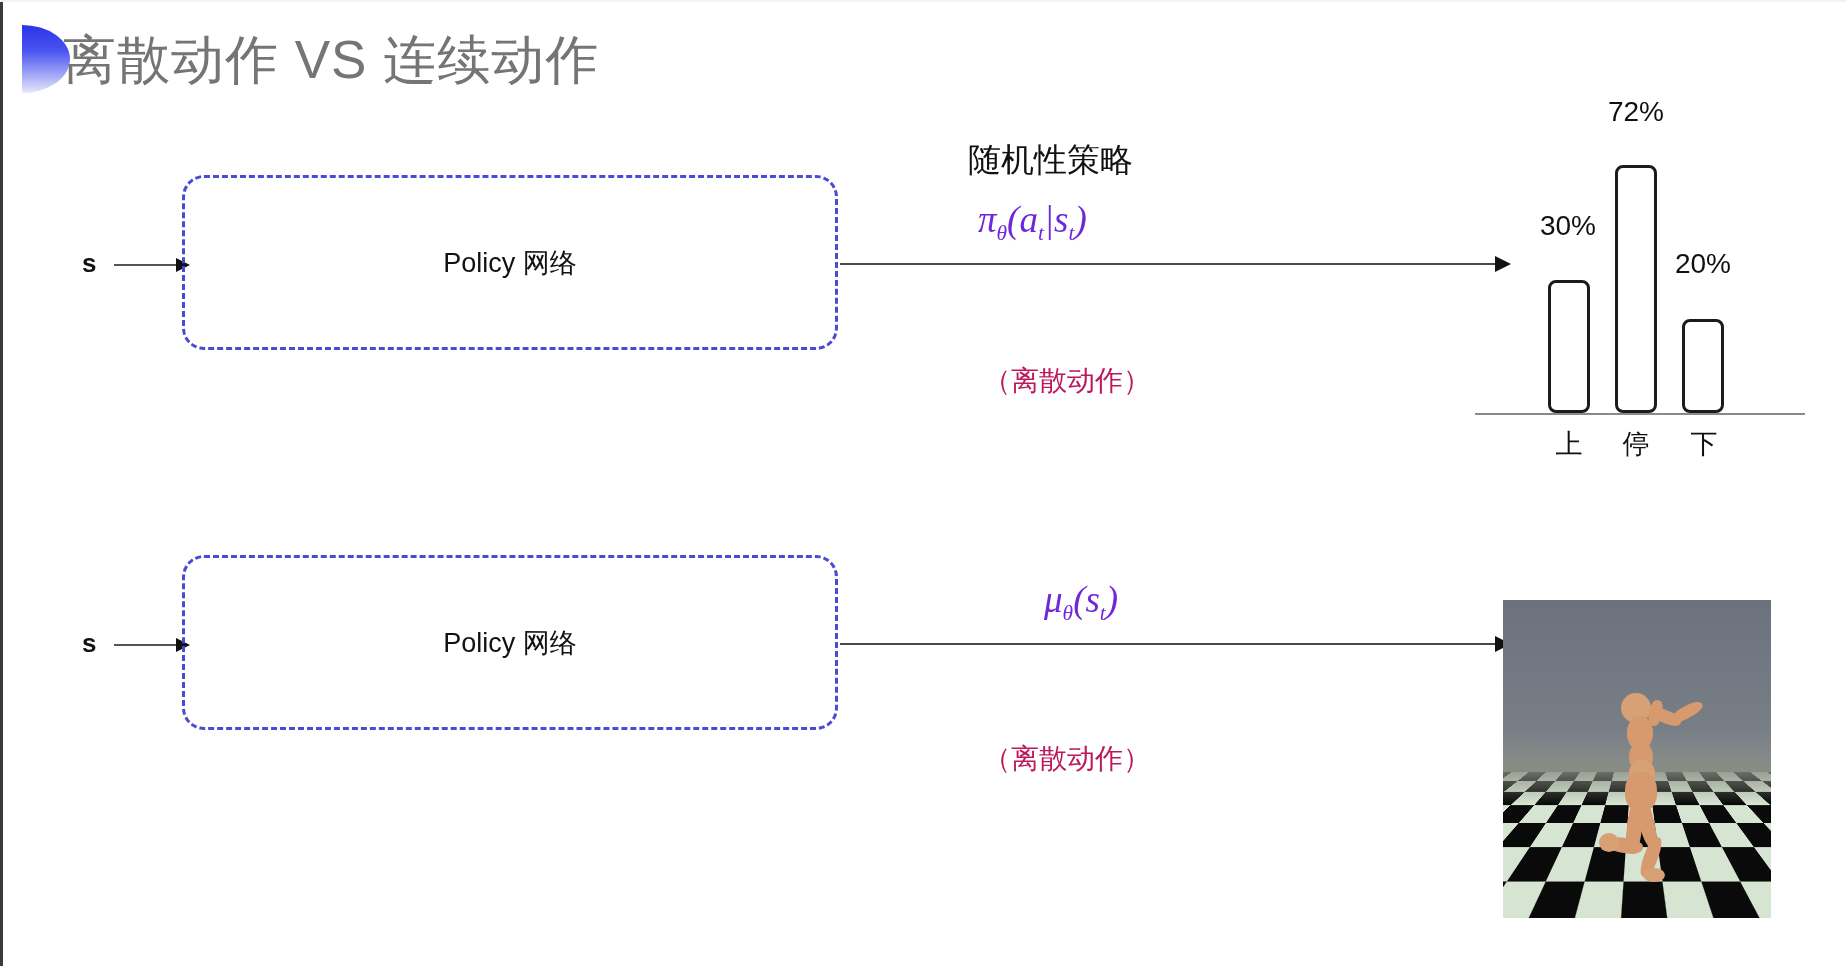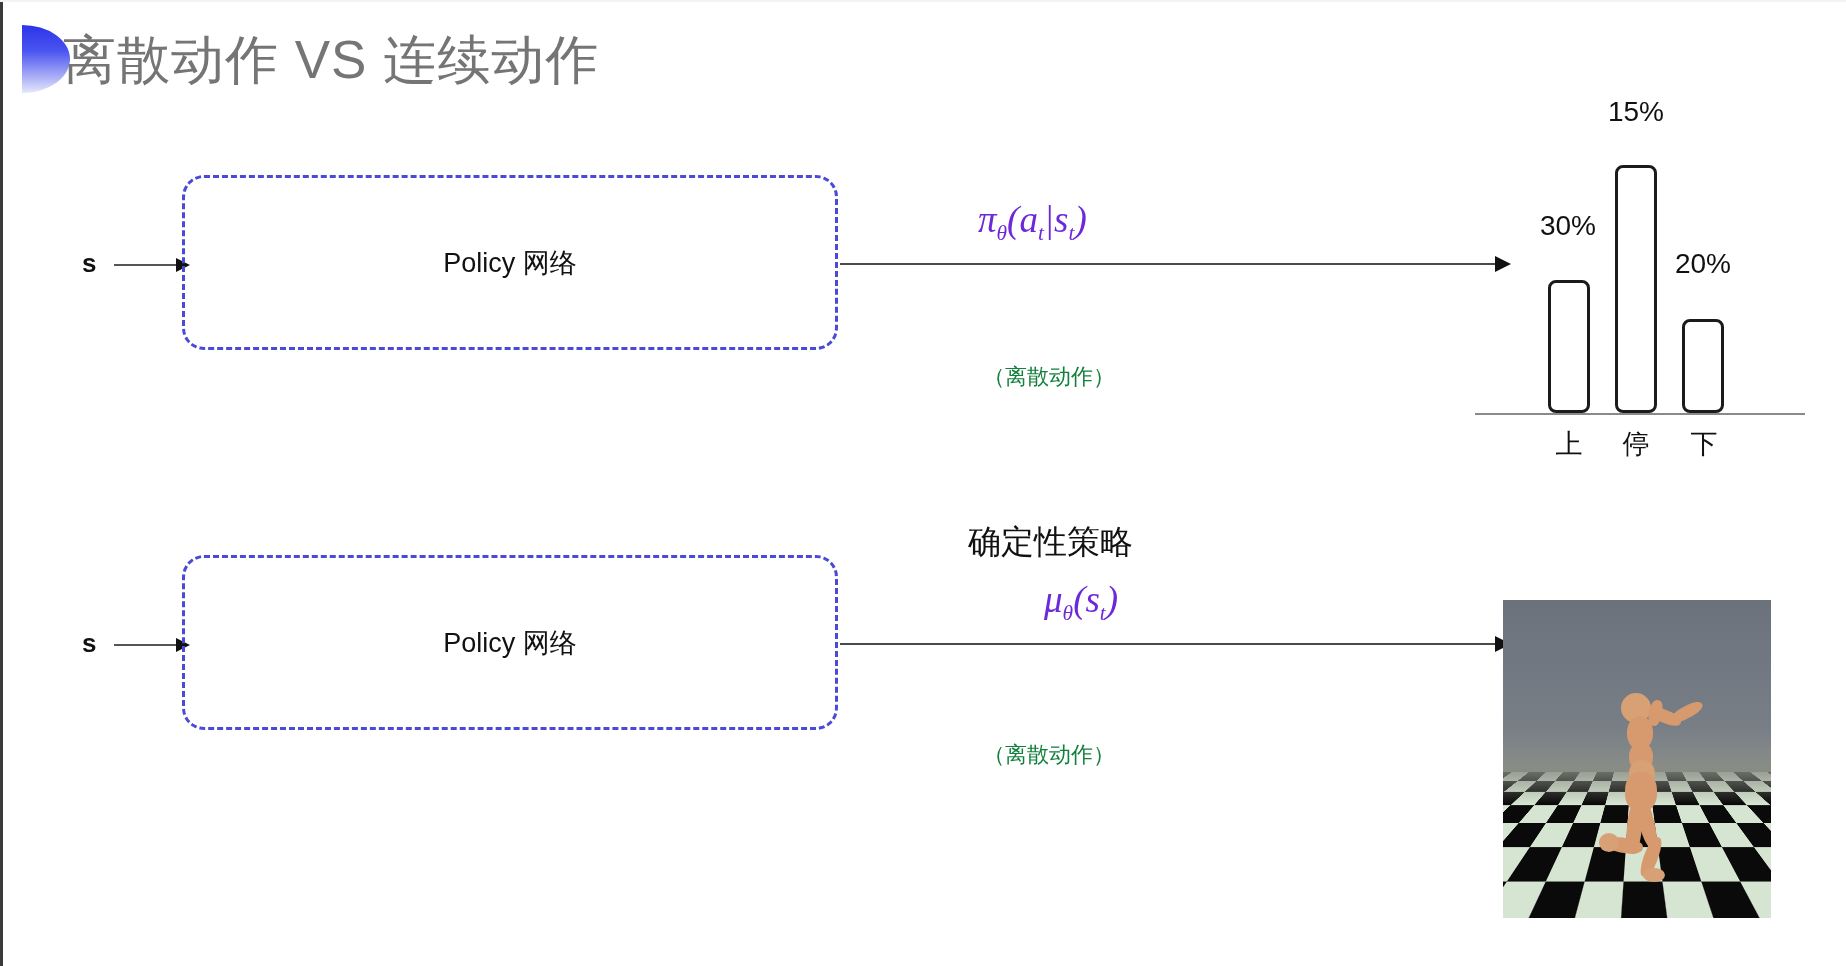--- a/index.html
+++ b/index.html
@@ -125,22 +125,22 @@
     white-space: nowrap;
     font-family: "Liberation Serif", serif;
     font-style: italic;
   }
   .policy-formula sub {
     font-size: 0.58em;
     font-style: italic;
   }
   .action-note {
     position: absolute;
-    font-size: 22px;
-    color: #15803d;
+    font-size: 28px;
+    color: #be185d;
     white-space: nowrap;
     font-family: "Liberation Sans", sans-serif;
     text-align: right;
   }
 
   
   #bar-chart {
     position: absolute;
     left: 1470px;
     top: 100px;
@@ -241,51 +241,51 @@
 
   <div class="s-label" style="left:82px; top:248px;">s</div>
   <div class="short-arrow" style="left:114px; top:264px; width:74px;"></div>
 
   <div class="policy-box" style="left:182px; top:175px; width:656px; height:175px;">
     <div class="policy-box-label">Policy 网络</div>
   </div>
 
   <div class="long-arrow" style="left:840px; top:263px; width:668px;"></div>
 
+  <div class="policy-kind" style="left:968px; top:138px;">随机性策略</div>
   <div class="policy-formula" style="left:978px; top:198px;">
     <span>π</span><sub>θ</sub><span>(</span><span>a</span><sub>t</sub><span>|</span><span>s</span><sub>t</sub><span>)</span>
   </div>
   <div class="action-note" style="left:983px; top:362px;">（离散动作）</div>
 
   <div id="bar-chart">
     <div class="axis-line"></div>
 
     <div class="bar" style="left:78px; width:42px; height:133px;"></div>
     <div class="bar-value" style="left:48px; top:110px; width:100px;">30%</div>
     <div class="bar-cat" style="left:49px; width:100px;">上</div>
 
     <div class="bar" style="left:145px; width:42px; height:248px;"></div>
-    <div class="bar-value" style="left:116px; top:-4px; width:100px;">15%</div>
+    <div class="bar-value" style="left:116px; top:-4px; width:100px;">72%</div>
     <div class="bar-cat" style="left:116px; width:100px;">停</div>
 
     <div class="bar" style="left:212px; width:42px; height:94px;"></div>
     <div class="bar-value" style="left:183px; top:148px; width:100px;">20%</div>
     <div class="bar-cat" style="left:184px; width:100px;">下</div>
   </div>
 
   <div class="s-label" style="left:82px; top:628px;">s</div>
   <div class="short-arrow" style="left:114px; top:644px; width:74px;"></div>
 
   <div class="policy-box" style="left:182px; top:555px; width:656px; height:175px;">
     <div class="policy-box-label">Policy 网络</div>
   </div>
 
   <div class="long-arrow" style="left:840px; top:643px; width:668px;"></div>
 
-  <div class="policy-kind" style="left:968px; top:520px;">确定性策略</div>
   <div class="policy-formula" style="left:1044px; top:578px;">
     <span>μ</span><sub>θ</sub><span>(</span><span>s</span><sub>t</sub><span>)</span>
   </div>
   <div class="action-note" style="left:983px; top:740px;">（离散动作）</div>
 
   <div id="humanoid-sim">
     <div class="sky"></div>
     <div class="floor"></div>
     <div class="floor-haze"></div>
 

